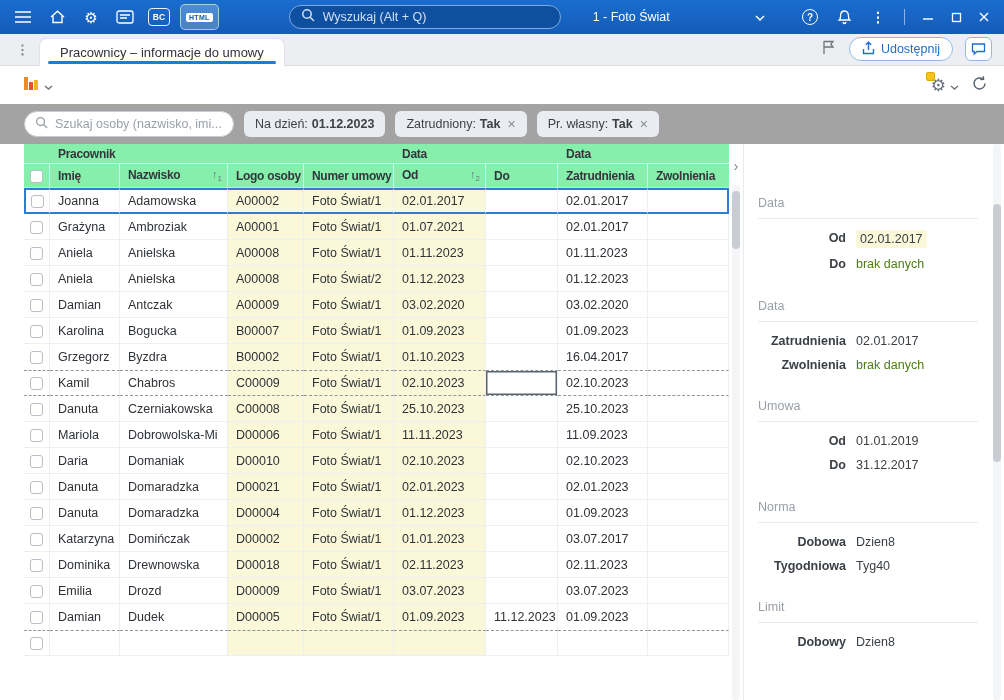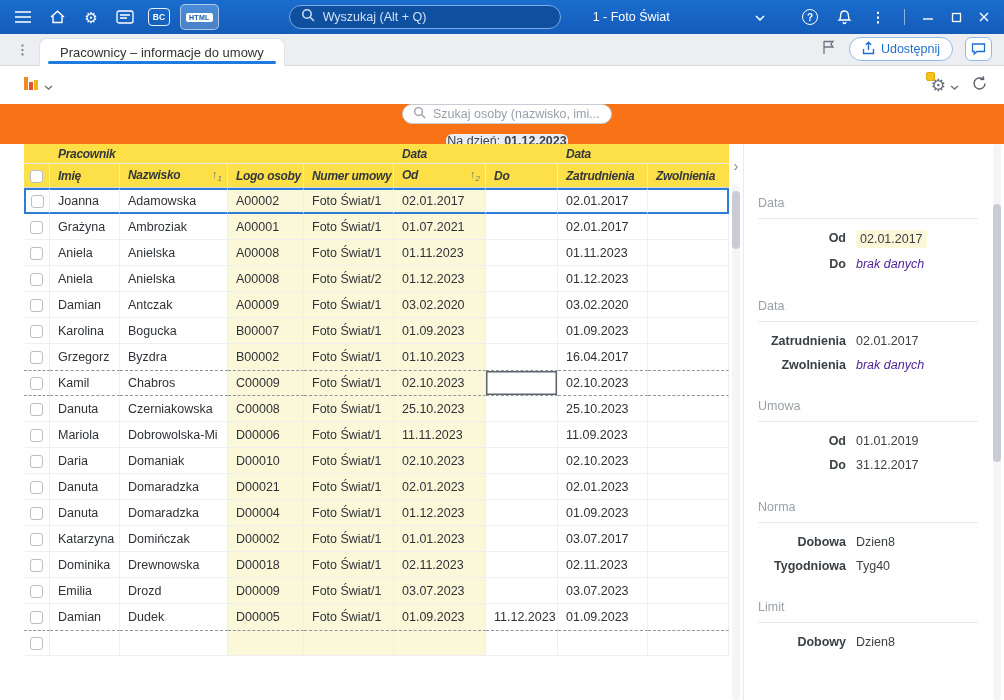--- a/index.html
+++ b/index.html
@@ -33,35 +33,35 @@
   .comment-btn { width:27px; height:24px; border:1px solid #8fbbea; border-radius:6px; display:flex; align-items:center; justify-content:center; background:#fff; cursor:pointer; }
 
   
   .toolbar { height:38px; display:flex; align-items:center; padding:0 16px 0 22px; background:#fff; }
   .icon-group { display:flex; align-items:center; gap:4px; cursor:pointer; }
   .toolbar-right { margin-left:auto; display:flex; align-items:center; gap:12px; }
   .gear-wrap { position:relative; color:#67707b; font-size:17px; }
   .gear-badge { position:absolute; top:-3px; left:-5px; width:9px; height:9px; background:#f6c21c; border-radius:2px; border:1px solid #e0a90a; }
 
   
-  .filterbar { height:40px; display:flex; align-items:center; gap:10px; padding:0 14px 0 24px; background:#f97316;flex-direction:column; }
+  .filterbar { height:40px; display:flex; align-items:center; gap:10px; padding:0 14px 0 24px; background:#a3a3a3; }
   .filter-search { width:210px; height:26px; border:1px solid #c7ccd4; border-radius:14px; display:flex; align-items:center; gap:7px; padding:0 10px; background:#fff; }
   .filter-search input { border:none; outline:none; font-size:12.5px; width:100%; color:#3d4148; font-family:inherit; }
   .filter-search input::placeholder { color:#9aa0a8; opacity:1; }
-  .chip { height:26px; background:#e9edf1; border-radius:6px; display:flex; align-items:flex-end; padding:0 1px; font-size:12.5px; color:#3d4148; cursor:default; }
+  .chip { height:26px; background:#e9edf1; border-radius:6px; display:flex; align-items:center; padding:0 11px; font-size:12.5px; color:#3d4148; cursor:default; }
   .chip b { margin-left:4px; }
   .chip-close { color:#878d96; font-size:14px; margin-left:7px; cursor:pointer; line-height:1; }
 
   
   .main { display:flex; height:556px; }
   .gutter { width:24px; }
   .table-wrap { width:705px; overflow:hidden; }
   table.grid { border-collapse:separate; border-spacing:0; width:705px; table-layout:fixed; font-size:12.5px; color:#2e3237; }
   th,td { box-sizing:border-box; }
-  thead th { background:#fde047; font-weight:bold; text-align:left; padding:0 0 0 8px; font-size:12px; letter-spacing:-0.3px; color:#33373d; white-space:nowrap; overflow:hidden;font-style:italic; }
+  thead th { background:#86efac; font-weight:bold; text-align:left; padding:0 0 0 8px; font-size:12px; letter-spacing:-0.3px; color:#33373d; white-space:nowrap; overflow:hidden; }
   .band-row th { height:20px; border-bottom:1px solid #e8eaed; }
   .cols-row th { height:24px; border-bottom:1px solid #d8dce1; border-right:1px solid #e6e8ec; }
   .cols-row th:last-child { border-right:none; }
   .sort { float:right; color:#6e7580; font-size:11px; margin-right:5px; font-weight:normal; letter-spacing:0; }
   .sort sub { font-size:8px; }
   tbody td { height:26px; padding:0 4px 0 8px; border-bottom:1px solid #edeff2; border-right:1px solid #edeff2; white-space:nowrap; overflow:hidden; background:#fff; }
   td.yellow { background:#fbf8da; }
   tr.selected td { border-top:2px solid #2e7cd6; border-bottom:2px solid #2e7cd6; }
   tr.selected td:first-child { border-left:2px solid #2e7cd6; }
   tr.selected td:last-child { border-right:2px solid #2e7cd6; }
@@ -81,21 +81,21 @@
   
   .details { flex:1; border-left:1px solid #e8eaed; position:relative; background:#fff; overflow:hidden; }
   .details-content { padding:52px 26px 0 14px; }
   .section { margin-top:26px; }
   .section:first-child { margin-top:0; }
   .section-title { color:#9aa0a7; font-size:12.5px; padding-bottom:8px; border-bottom:1px solid #e8eaed; margin-bottom:11px; }
   .field { display:flex; gap:10px; margin-bottom:8px; align-items:flex-start; }
   .f-label { width:88px; text-align:right; font-weight:bold; color:#3b4046; font-size:12.5px; overflow-wrap:anywhere; line-height:1.3; flex:none; }
   .f-value { font-size:12.5px; color:#3b4046; line-height:1.3; }
   .f-value.highlight { background:#fbf8da; padding:1px 4px; border-radius:2px; }
-  .f-value.empty { color:#4c1d95; font-style:italic; }
+  .f-value.empty { color:#4d7c0f; }
   .panel-scroll { position:absolute; right:3px; top:0; bottom:0; width:8px; background:#f4f5f7; border-radius:4px; }
   .panel-thumb { position:absolute; top:60px; left:0; width:8px; height:258px; background:#c9cdd3; border-radius:4px; }
 </style>
 </head>
 <body>
 
 <div class="app">
 
   <header class="topbar">
     <span class="tb-btn">

